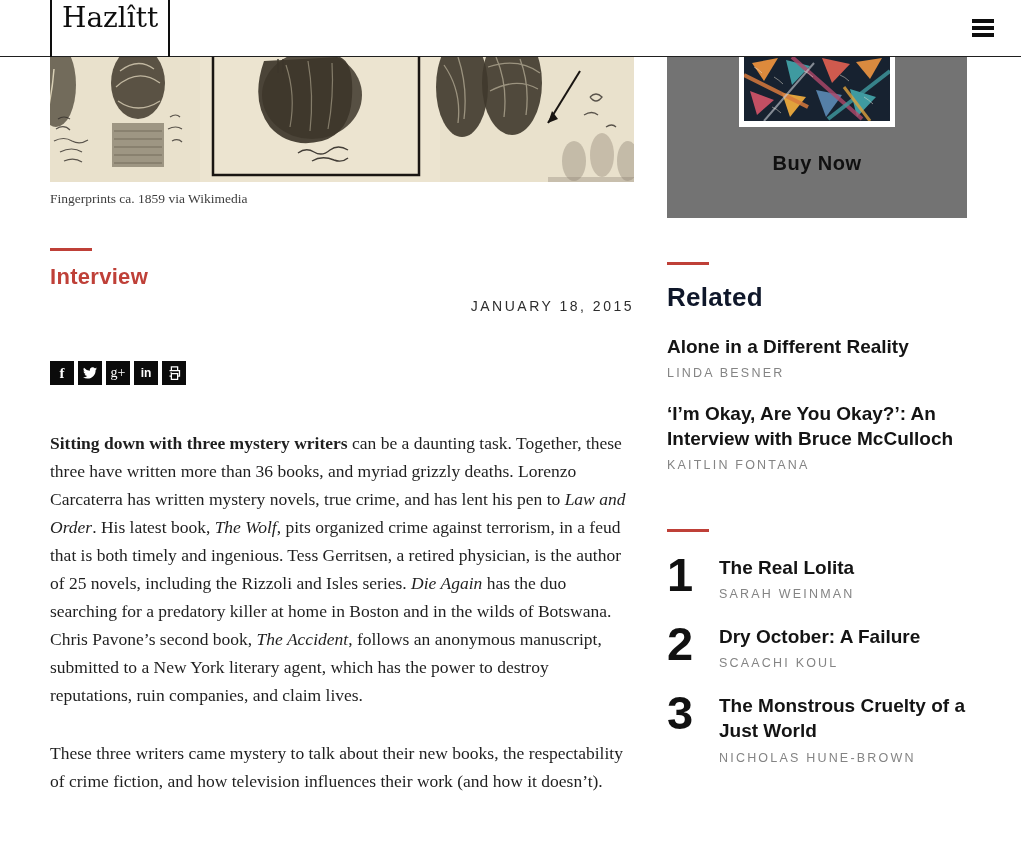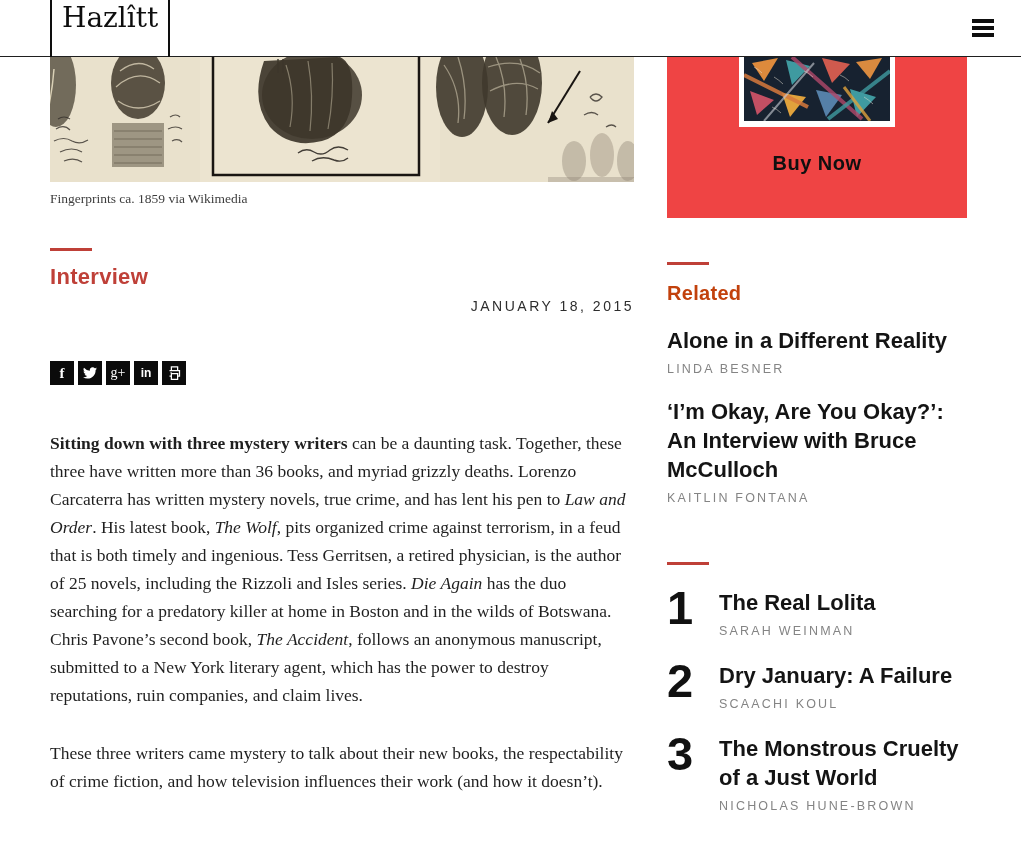--- a/index.html
+++ b/index.html
@@ -68,34 +68,34 @@
 
   .article-body {
     margin-top: 44px;
     font-family: "Liberation Serif", serif;
     font-size: 17.5px; line-height: 28px; color: #1f1f1f;
     width: 584px;
   }
   .article-body p { margin: 0 0 30px 0; }
 
   
-  .promo { background: #ef4444; height: 161px; text-align: center; overflow: hidden; }
+  .promo { background: #737373; height: 161px; text-align: center; overflow: hidden; }
   .book-card { width: 156px; margin: 0 auto; background: #ffffff; padding: 0 5px 6px 5px; font-size: 0; }
   .buy-btn {
     display: inline-block; margin-top: 25px;
     font-size: 20px; font-weight: bold; letter-spacing: .5px; color: #101010;
     cursor: pointer; text-decoration: none;
   }
   .side-rule { width: 42px; height: 3px; background: #bf4038; margin: 44px 0 0 0; }
   .side-rule.second { margin-top: 57px; }
-  .side-heading { margin: 17px 0 0 0; color: #c2410c; font-size: 20px; font-weight: bold; letter-spacing: .3px; }
+  .side-heading { margin: 17px 0 0 0; color: #0f172a; font-size: 26px; font-weight: bold; letter-spacing: .3px; }
 
   .related-item { margin-top: 21px; }
   .related-title {
-    font-size: 22px; font-weight: bold; line-height: 1.32; color: #141414;
+    font-size: 19px; font-weight: bold; line-height: 1.32; color: #141414;
     cursor: pointer;
   }
   .byline { margin-top: 7px; font-size: 12.5px; letter-spacing: 2.2px; color: #848484; }
 
   .popular-list { margin: 6px 0 0 0; padding: 0; list-style: none; }
   .popular-item { display: flex; margin-top: 21px; }
   .rank { width: 52px; flex: none; font-size: 47px; font-weight: 800; line-height: .95; color: #111; letter-spacing: -2px; }
   .popular-body { flex: 1; padding-top: 2px; }
 </style>
 </head>
@@ -234,21 +234,21 @@
         <li class="popular-item">
           <span class="rank">1</span>
           <div class="popular-body">
             <div class="related-title">The Real Lolita</div>
             <div class="byline">SARAH WEINMAN</div>
           </div>
         </li>
         <li class="popular-item">
           <span class="rank">2</span>
           <div class="popular-body">
-            <div class="related-title">Dry January: A Failure</div>
+            <div class="related-title">Dry October: A Failure</div>
             <div class="byline">SCAACHI KOUL</div>
           </div>
         </li>
         <li class="popular-item">
           <span class="rank">3</span>
           <div class="popular-body">
             <div class="related-title">The Monstrous Cruelty of a Just World</div>
             <div class="byline">NICHOLAS HUNE-BROWN</div>
           </div>
         </li>

